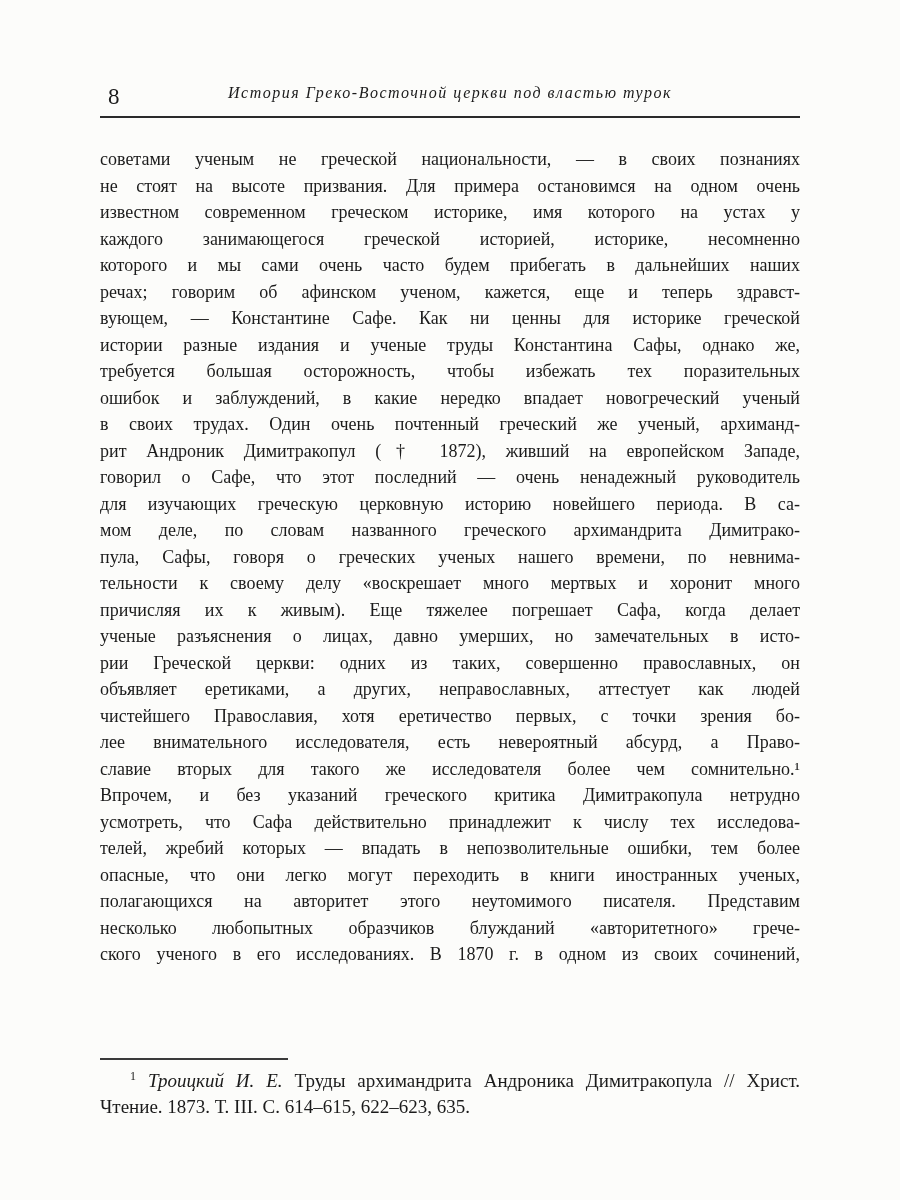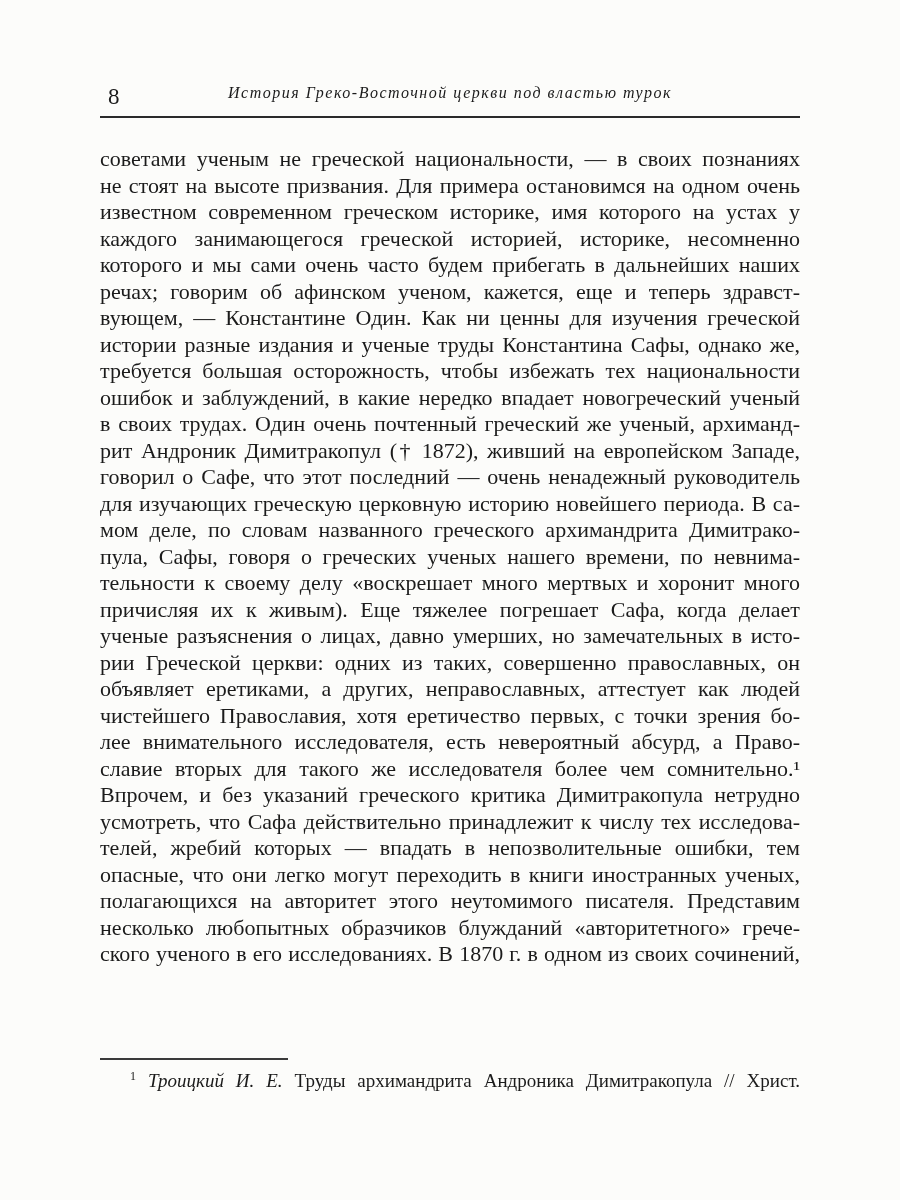--- a/index.html
+++ b/index.html
@@ -45,21 +45,21 @@
     white-space: nowrap;
   }
   .header-rule {
     margin-top: 2px;
     height: 0;
     border-top: 2px solid #2a2a2a;
   }
   
   .body-text {
     margin-top: 28px;
-    font-size: 22px;
+    font-size: 18px;
   }
   .tline {
     height: 26.5px;
     line-height: 26.5px;
     text-align: justify;
     text-align-last: justify;
     overflow: hidden;
     word-spacing: 0.5px;
   }
   
@@ -106,23 +106,23 @@
     </div>
     <div class="header-rule"></div>
 
     <div class="body-text">
         <div class="tline">советами ученым не греческой национальности, — в своих познаниях</div>
         <div class="tline">не стоят на высоте призвания. Для примера остановимся на одном очень</div>
         <div class="tline">известном современном греческом историке, имя которого на устах у</div>
         <div class="tline">каждого занимающегося греческой историей, историке, несомненно</div>
         <div class="tline">которого и мы сами очень часто будем прибегать в дальнейших наших</div>
         <div class="tline">речах; говорим об афинском ученом, кажется, еще и теперь здравст-</div>
-        <div class="tline">вующем, — Константине Один. Как ни ценны для изучения греческой</div>
+        <div class="tline">вующем, — Константине Сафе. Как ни ценны для историке греческой</div>
         <div class="tline">истории разные издания и ученые труды Константина Сафы, однако же,</div>
-        <div class="tline">требуется большая осторожность, чтобы избежать тех национальности</div>
+        <div class="tline">требуется большая осторожность, чтобы избежать тех поразительных</div>
         <div class="tline">ошибок и заблуждений, в какие нередко впадает новогреческий ученый</div>
         <div class="tline">в своих трудах. Один очень почтенный греческий же ученый, архиманд-</div>
         <div class="tline">рит Андроник Димитракопул († 1872), живший на европейском Западе,</div>
         <div class="tline">говорил о Сафе, что этот последний — очень ненадежный руководитель</div>
         <div class="tline">для изучающих греческую церковную историю новейшего периода. В са-</div>
         <div class="tline">мом деле, по словам названного греческого архимандрита Димитрако-</div>
         <div class="tline">пула, Сафы, говоря о греческих ученых нашего времени, по невнима-</div>
         <div class="tline">тельности к своему делу «воскрешает много мертвых и хоронит много</div>
         <div class="tline">причисляя их к живым). Еще тяжелее погрешает Сафа, когда делает</div>
         <div class="tline">ученые разъяснения о лицах, давно умерших, но замечательных в исто-</div>
@@ -138,14 +138,15 @@
         <div class="tline">полагающихся на авторитет этого неутомимого писателя. Представим</div>
         <div class="tline">несколько любопытных образчиков блужданий «авторитетного» грече-</div>
         <div class="tline">ского ученого в его исследованиях. В 1870 г. в одном из своих сочинений,</div>
       </div>
 
   </div>
 
   <div class="footnote">
     <div class="footnote-rule"></div>
     <div class="fline fline-first"><sup>1</sup> <span class="fn-author">Троицкий И. Е.</span> <span>Труды архимандрита Андроника Димитракопула // Христ.</span></div>
+    <div class="fline">Чтение. 1873. Т. III. С. 614–615, 622–623, 635.</div>
   </div>
 </div>
 
 </body></html>

